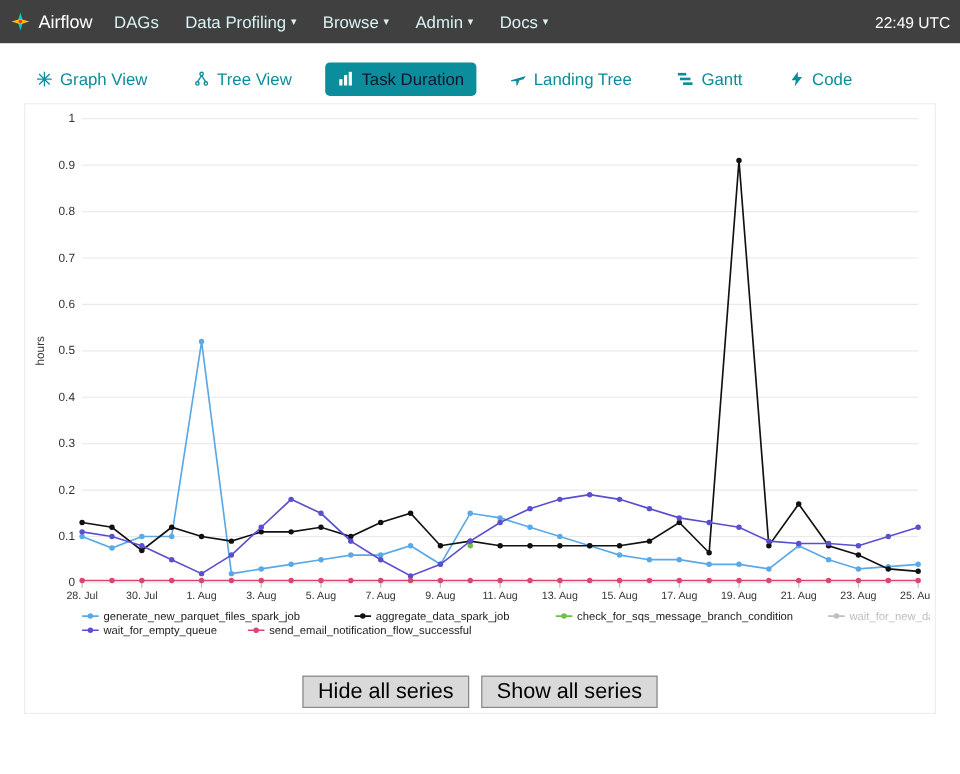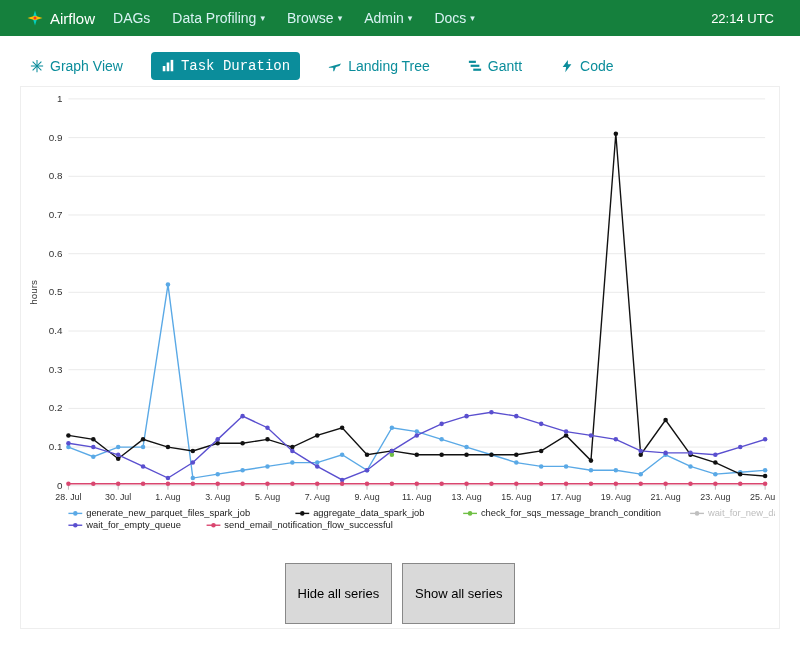--- a/index.html
+++ b/index.html
@@ -1,33 +1,33 @@
 <!DOCTYPE html>
 <html><head>
 <meta charset="utf-8">
 <style>
   * { box-sizing: border-box; margin: 0; padding: 0; }
   body { font-family: -apple-system, "Helvetica Neue", Arial, sans-serif; font-size: 14px; color: #333; background: #fff; }
-  .navbar { background: #15803d; color: #fff; display: flex; align-items: center; padding: 0 26px; height: 36px; }
+  .navbar { background: #404040; color: #fff; display: flex; align-items: center; padding: 0 8px; height: 36px; }
   .brand { display: flex; align-items: center; font-size: 15px; font-weight: 500; margin-right: 18px; }
   .brand-icon { width: 18px; height: 18px; margin-right: 6px; }
   .nav-item { color: #d9f2f4; font-size: 14px; margin-right: 22px; cursor: pointer; display: flex; align-items: center; }
   .nav-item .caret { margin-left: 4px; font-size: 9px; }
   .clock { margin-left: auto; color: #fff; font-size: 13px; }
   .page { padding: 16px 20px 30px 20px; }
   h2.title { font-size: 22px; color: #8e8e8e; font-weight: 400; margin: 8px 0 14px 0; }
   h2.title .name { color: #333; font-weight: 500; }
   .tabs { display: flex; align-items: flex-start; gap: 18px; border-bottom: none; margin-bottom: 6px; }
   .tab { display: flex; align-items: center; gap: 6px; color: #0b8d9b; font-size: 14px; cursor: pointer; padding: 6px 10px; border-radius: 4px; }
-  .tab.active { background: #0b8d9b; color: #ffffff; font-family: Liberation Mono, monospace; }
+  .tab.active { background: #0b8d9b; color: #0f172a; }
   .tab svg, .tab .ticon { width: 14px; height: 14px; }
   .chart-wrap { border: 1px solid #eee; padding: 6px 4px 4px 4px; margin-top: 6px; }
   svg.plot { display: block; width: 100%; height: auto; }
   .series-buttons { text-align: center; margin-top: 6px; }
-  .series-buttons button { background: #d9d9d9; border: 1px solid #888; padding: 22px 12px; font-size: 13px; margin: 0 3px; cursor: pointer; }
+  .series-buttons button { background: #d9d9d9; border: 1px solid #888; padding: 2px 12px; font-size: 18px; margin: 0 3px; cursor: pointer; }
   .ytitle { font-size: 10px; fill: #333; }
 </style>
 </head>
 <body>
 
 <div class="navbar">
   <div class="brand">
     <svg class="brand-icon" viewBox="0 0 24 24">
       <path d="M12 2 L15 12 L12 22 L9 12 Z" fill="#00d1c1"></path>
       <path d="M2 12 L12 9 L22 12 L12 15 Z" fill="#ffbf00"></path>
@@ -47,36 +47,48 @@
       <span class="caret">▾</span>
     </div>
   <div class="nav-item">
       <span>Admin</span>
       <span class="caret">▾</span>
     </div>
   <div class="nav-item">
       <span>Docs</span>
       <span class="caret">▾</span>
     </div>
-  <div class="clock">22:14 UTC</div>
+  <div class="clock">22:49 UTC</div>
 </div>
 
 <div class="page">
 
   <div class="tabs">
     <div class="tab">
       <svg class="ticon" viewBox="0 0 16 16">
           <g stroke="#0b8d9b" stroke-width="1.2" fill="none">
             <line x1="8" y1="1" x2="8" y2="15"></line>
             <line x1="1" y1="8" x2="15" y2="8"></line>
             <line x1="3" y1="3" x2="13" y2="13"></line>
             <line x1="13" y1="3" x2="3" y2="13"></line>
           </g>
         </svg>
       <span>Graph View</span>
+    </div>
+    <div class="tab">
+      <svg class="ticon" viewBox="0 0 16 16">
+          <g stroke="#0b8d9b" stroke-width="1.3" fill="none">
+            <circle cx="8" cy="3" r="1.6"></circle>
+            <circle cx="4" cy="12" r="1.6"></circle>
+            <circle cx="12" cy="12" r="1.6"></circle>
+            <line x1="8" y1="4.5" x2="4" y2="10.5"></line>
+            <line x1="8" y1="4.5" x2="12" y2="10.5"></line>
+          </g>
+        </svg>
+      <span>Tree View</span>
     </div>
     <div class="tab active">
       <svg class="ticon" viewBox="0 0 16 16">
           <g fill="#fff">
             <rect x="2" y="8" width="3" height="6"></rect>
             <rect x="6.5" y="4" width="3" height="10"></rect>
             <rect x="11" y="1" width="3" height="13"></rect>
           </g>
         </svg>
       <span>Task Duration</span>

